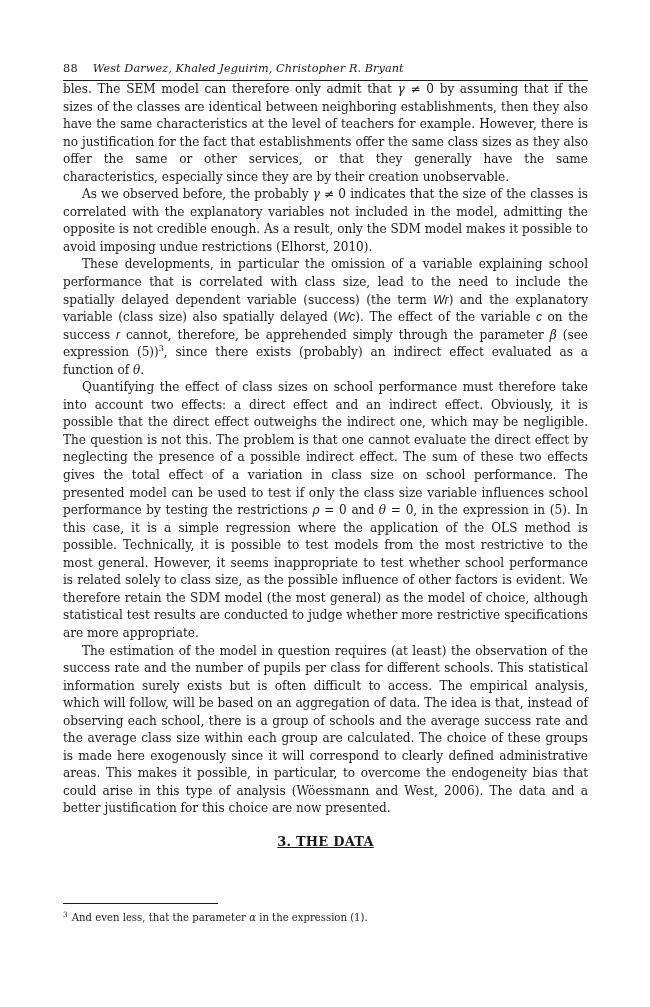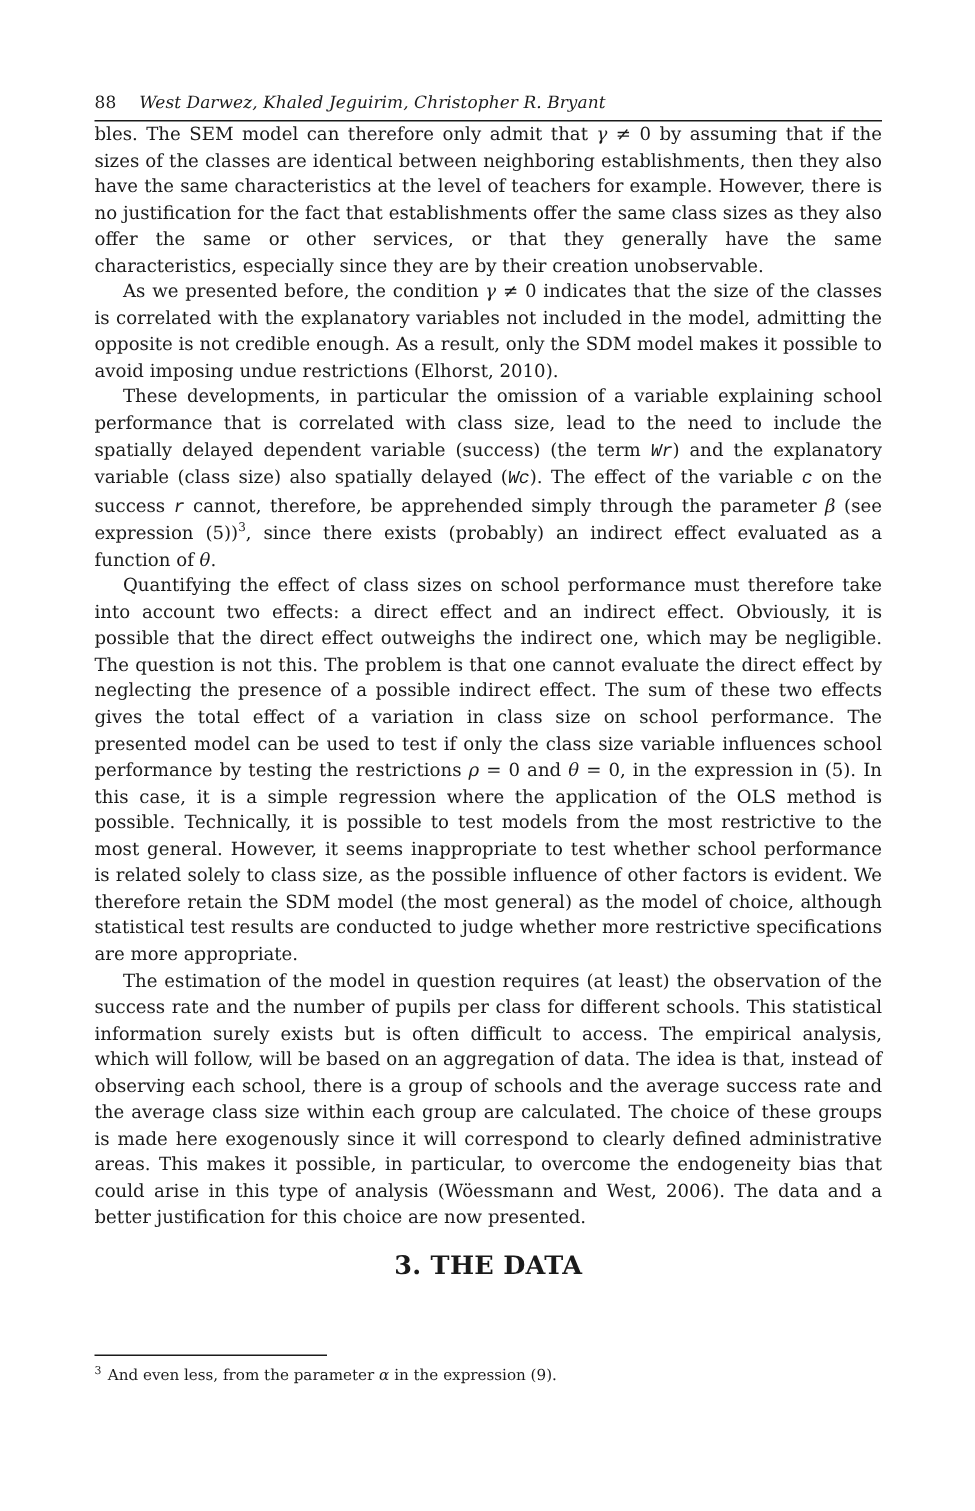--- a/index.html
+++ b/index.html
@@ -60,38 +60,39 @@
   .body-text p {
     margin: 0;
     text-indent: 0;
   }
   .body-text p.indent {
     text-indent: 19px;
   }
   
   .mi {
     font-style: italic;
-    font-family: Liberation Mono, monospace;
+    font-family: Liberation Sans, sans-serif;
   }
   .msym {
     font-style: italic;
   }
   sup.fn {
     font-size: 0.66em;
     vertical-align: super;
     line-height: 0;
   }
   
   .section-heading {
     text-align: center;
     font-weight: bold;
-    font-size: 17px;
+    font-size: 13px;
     line-height: 17.55px;
     margin: 15px 0 13px 0;
     letter-spacing: 0.2px;
+    text-decoration: underline;
   }
   
   .footnote-area {
     position: absolute;
     left: 63px;
     top: 903px;
     width: 525px;
   }
   .footnote-rule {
     width: 155px;
@@ -120,33 +121,33 @@
 
     <div class="runhead">
       <span class="runhead-folio">88</span>
       <span class="runhead-authors">West Darwez, Khaled Jeguirim, Christopher R. Bryant</span>
     </div>
 
     <div class="body-text">
 
       <p><span>bles. The SEM model can therefore only admit that </span><span class="msym">γ</span><span> ≠ 0 by assuming that if the sizes of the classes are identical between neighboring establishments, then they also have the same characteristics at the level of teachers for example. However, there is no justification for the fact that establishments offer the same class sizes as they also offer the same or other services, or that they generally have the same characteristics, especially since they are by their creation unobservable.</span></p>
 
-      <p class="indent"><span>As we presented before, the condition </span><span class="msym">γ</span><span> ≠ 0 indicates that the size of the classes is correlated with the explanatory variables not included in the model, admitting the opposite is not credible enough. As a result, only the SDM model makes it possible to avoid imposing undue restrictions (Elhorst, 2010).</span></p>
+      <p class="indent"><span>As we observed before, the probably </span><span class="msym">γ</span><span> ≠ 0 indicates that the size of the classes is correlated with the explanatory variables not included in the model, admitting the opposite is not credible enough. As a result, only the SDM model makes it possible to avoid imposing undue restrictions (Elhorst, 2010).</span></p>
 
       <p class="indent"><span>These developments, in particular the omission of a variable explaining school performance that is correlated with class size, lead to the need to include the spatially delayed dependent variable (success) (the term </span><span class="mi">Wr</span><span>) and the explanatory variable (class size) also spatially delayed (</span><span class="mi">Wc</span><span>). The effect of the variable </span><span class="mi">c</span><span> on the success </span><span class="mi">r</span><span> cannot, therefore, be apprehended simply through the parameter </span><span class="msym">β</span><span> (see expression (5))</span><sup class="fn">3</sup><span>, since there exists (probably) an indirect effect evaluated as a function of </span><span class="msym">θ</span><span>.</span></p>
 
       <p class="indent"><span>Quantifying the effect of class sizes on school performance must therefore take into account two effects: a direct effect and an indirect effect. Obviously, it is possible that the direct effect outweighs the indirect one, which may be negligible. The question is not this. The problem is that one cannot evaluate the direct effect by neglecting the presence of a possible indirect effect. The sum of these two effects gives the total effect of a variation in class size on school performance. The presented model can be used to test if only the class size variable influences school performance by testing the restrictions </span><span class="msym">ρ</span><span> = 0 and </span><span class="msym">θ</span><span> = 0, in the expression in (5). In this case, it is a simple regression where the application of the OLS method is possible. Technically, it is possible to test models from the most restrictive to the most general. However, it seems inappropriate to test whether school performance is related solely to class size, as the possible influence of other factors is evident. We therefore retain the SDM model (the most general) as the model of choice, although statistical test results are conducted to judge whether more restrictive specifications are more appropriate.</span></p>
 
       <p class="indent">The estimation of the model in question requires (at least) the observation of the success rate and the number of pupils per class for different schools. This statistical information surely exists but is often difficult to access. The empirical analysis, which will follow, will be based on an aggregation of data. The idea is that, instead of observing each school, there is a group of schools and the average success rate and the average class size within each group are calculated. The choice of these groups is made here exogenously since it will correspond to clearly defined administrative areas. This makes it possible, in particular, to overcome the endogeneity bias that could arise in this type of analysis (Wöessmann and West, 2006). The data and a better justification for this choice are now presented.</p>
 
       <h2 class="section-heading">3. THE DATA</h2>
 
 
 
     </div>
   </div>
 
   <div class="footnote-area">
     <div class="footnote-rule"></div>
-    <div class="footnote-text"><sup>3</sup><span> And even less, from the parameter </span><span class="msym">α</span><span> in the expression (9).</span></div>
+    <div class="footnote-text"><sup>3</sup><span> And even less, that the parameter </span><span class="msym">α</span><span> in the expression (1).</span></div>
   </div>
 
 </div>
 
 </body></html>

